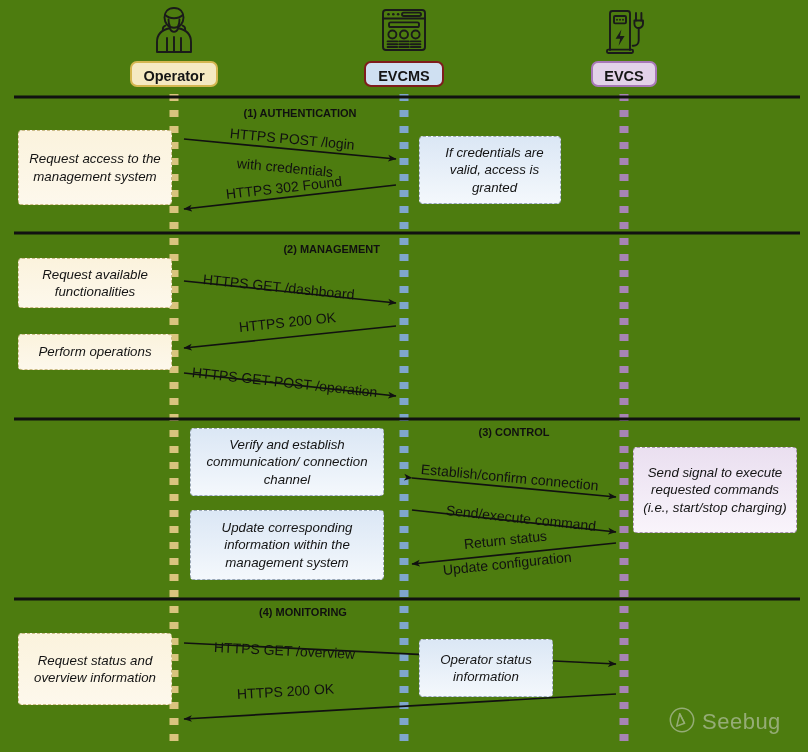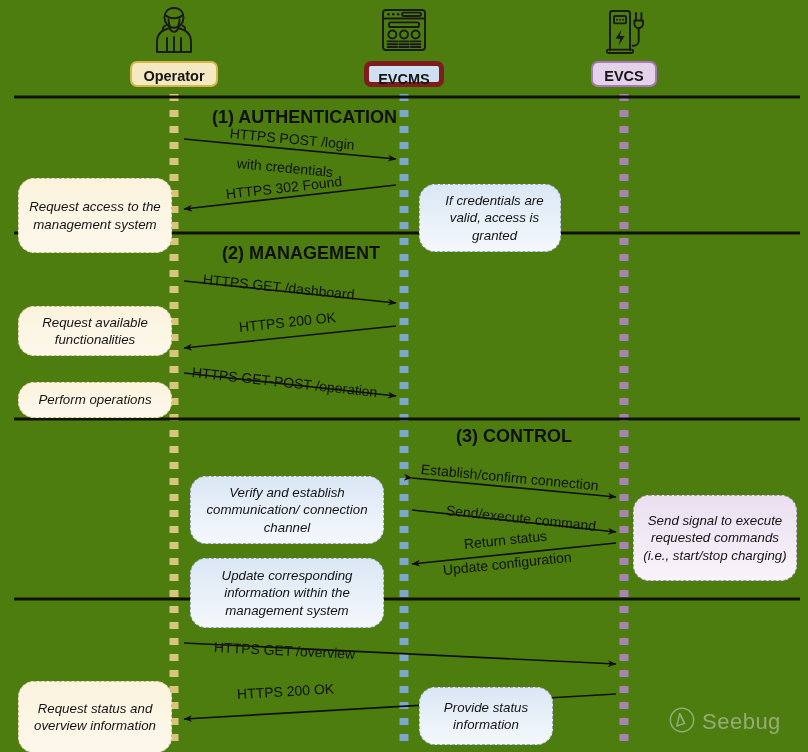--- a/index.html
+++ b/index.html
@@ -41,57 +41,56 @@
     font-size: 14.5px;
     color: #151515;
     box-sizing: border-box;
   }
   .pill-operator {
     background: #f5e9c2;
     border: 2px solid #d4b650;
   }
   .pill-evcms {
     background: #cfe0f2;
-    border: 5px solid #7f1d1d;
+    border: 2px solid #7f1d1d;
   }
   .pill-evcs {
     background: #e3d2e9;
     border: 2px solid #a878b8;
   }
   .note {
     position: absolute;
     box-sizing: border-box;
-    border-radius: 16px;
+    border-radius: 4px;
     font-style: italic;
     font-size: 13.3px;
     line-height: 1.28;
     color: #141414;
     text-align: center;
     display: flex;
     align-items: center;
     justify-content: center;
     padding: 3px 6px;
-    margin-top: 48px;
   }
   .note-operator {
     border: 1px dashed #cbbb86;
     background: linear-gradient(180deg, #fbf3dd 0%, #fdf8ec 100%);
   }
   .note-evcms {
     border: 1px dashed #9aa7b5;
     background: linear-gradient(180deg, #dbe7f5 0%, #f4f8fc 100%);
   }
   .note-evcs {
     border: 1px dashed #a894b0;
     background: linear-gradient(180deg, #eadff0 0%, #f9f4fb 100%);
   }
   .phase-title {
     position: absolute;
     font-weight: bold;
-    font-size: 18px;
+    font-size: 11px;
     color: #101010;
     text-align: center;
     white-space: nowrap;
   }
   .msg-label {
     position: absolute;
     font-size: 14px;
     color: #111111;
     white-space: nowrap;
     transform-origin: left center;
@@ -246,21 +245,21 @@
 
   <div class="note note-evcms" style="left:190px; top:510px; width:194px; height:70px;">
     <span>Update corresponding information within the management system</span>
   </div>
 
   <div class="note note-operator" style="left:18px; top:633px; width:154px; height:72px;">
     <span>Request status and overview information</span>
   </div>
 
   <div class="note note-evcms" style="left:419px; top:639px; width:134px; height:58px;">
-    <span>Provide status information</span>
+    <span>Operator status information</span>
   </div>
 
   <div class="msg-label" style="left:230px; top:125px; transform:rotate(5.4deg);">HTTPS POST /login</div>
 
   <div class="msg-label" style="left:237px; top:155px; transform:rotate(5.4deg);">with credentials</div>
 
   <div class="msg-label" style="left:226px; top:186px; transform:rotate(-6.4deg);">HTTPS 302 Found</div>
 
   <div class="msg-label" style="left:203px; top:271px; transform:rotate(5.9deg);">HTTPS GET /dashboard</div>
 

